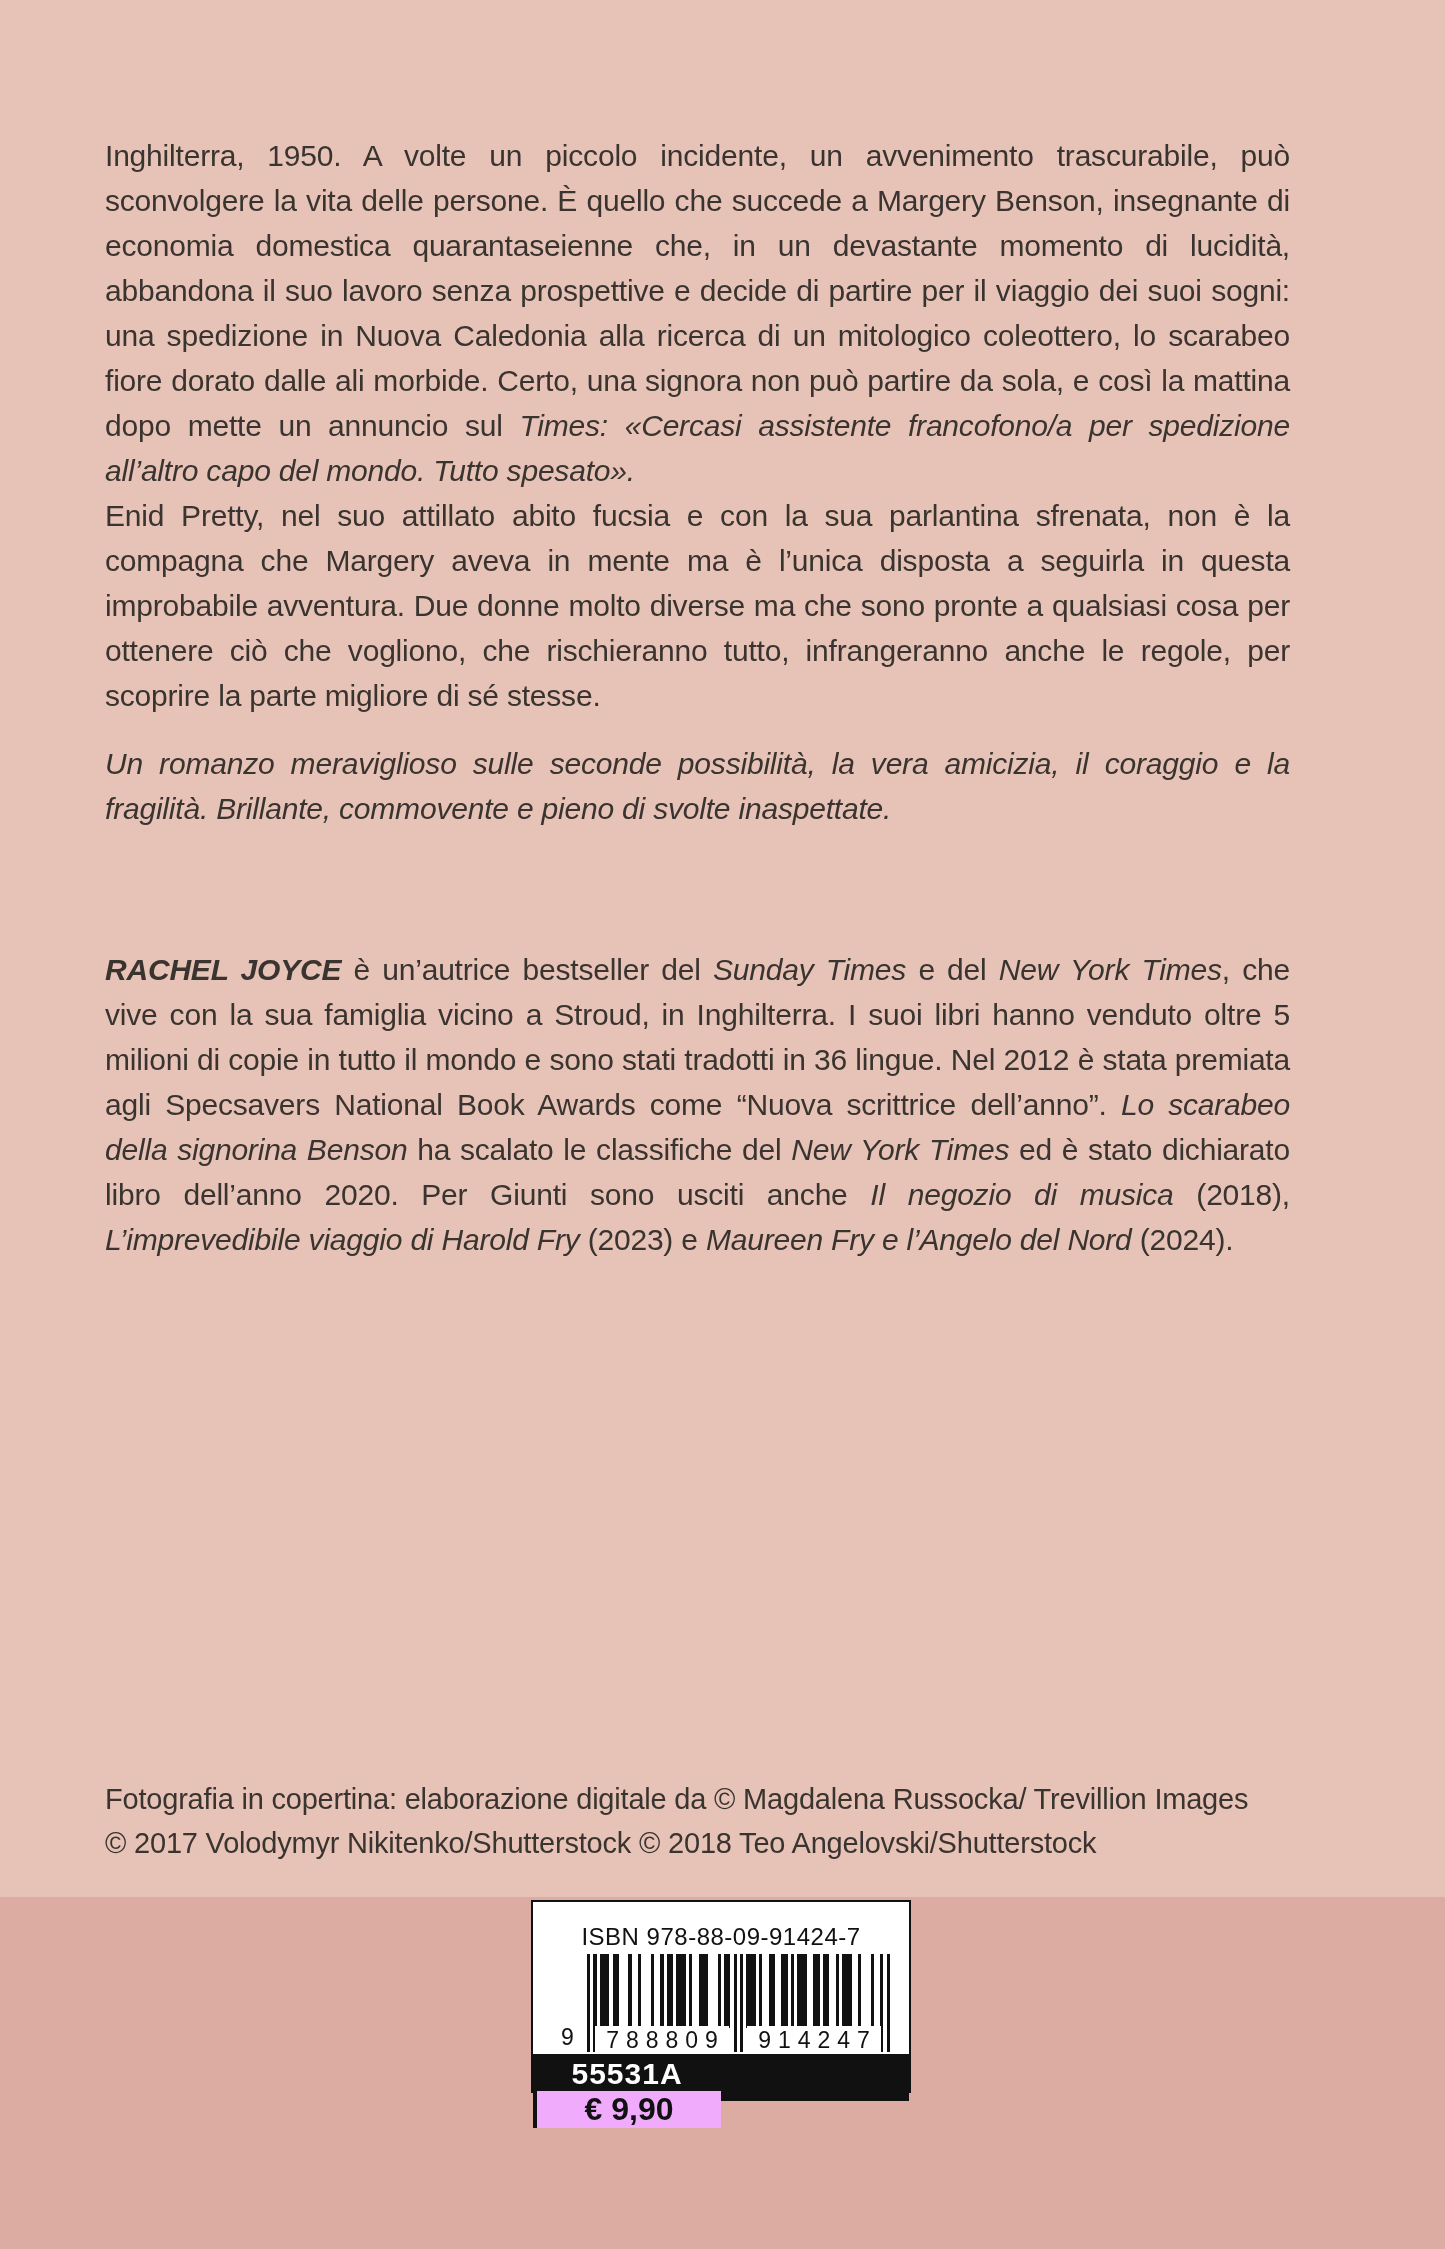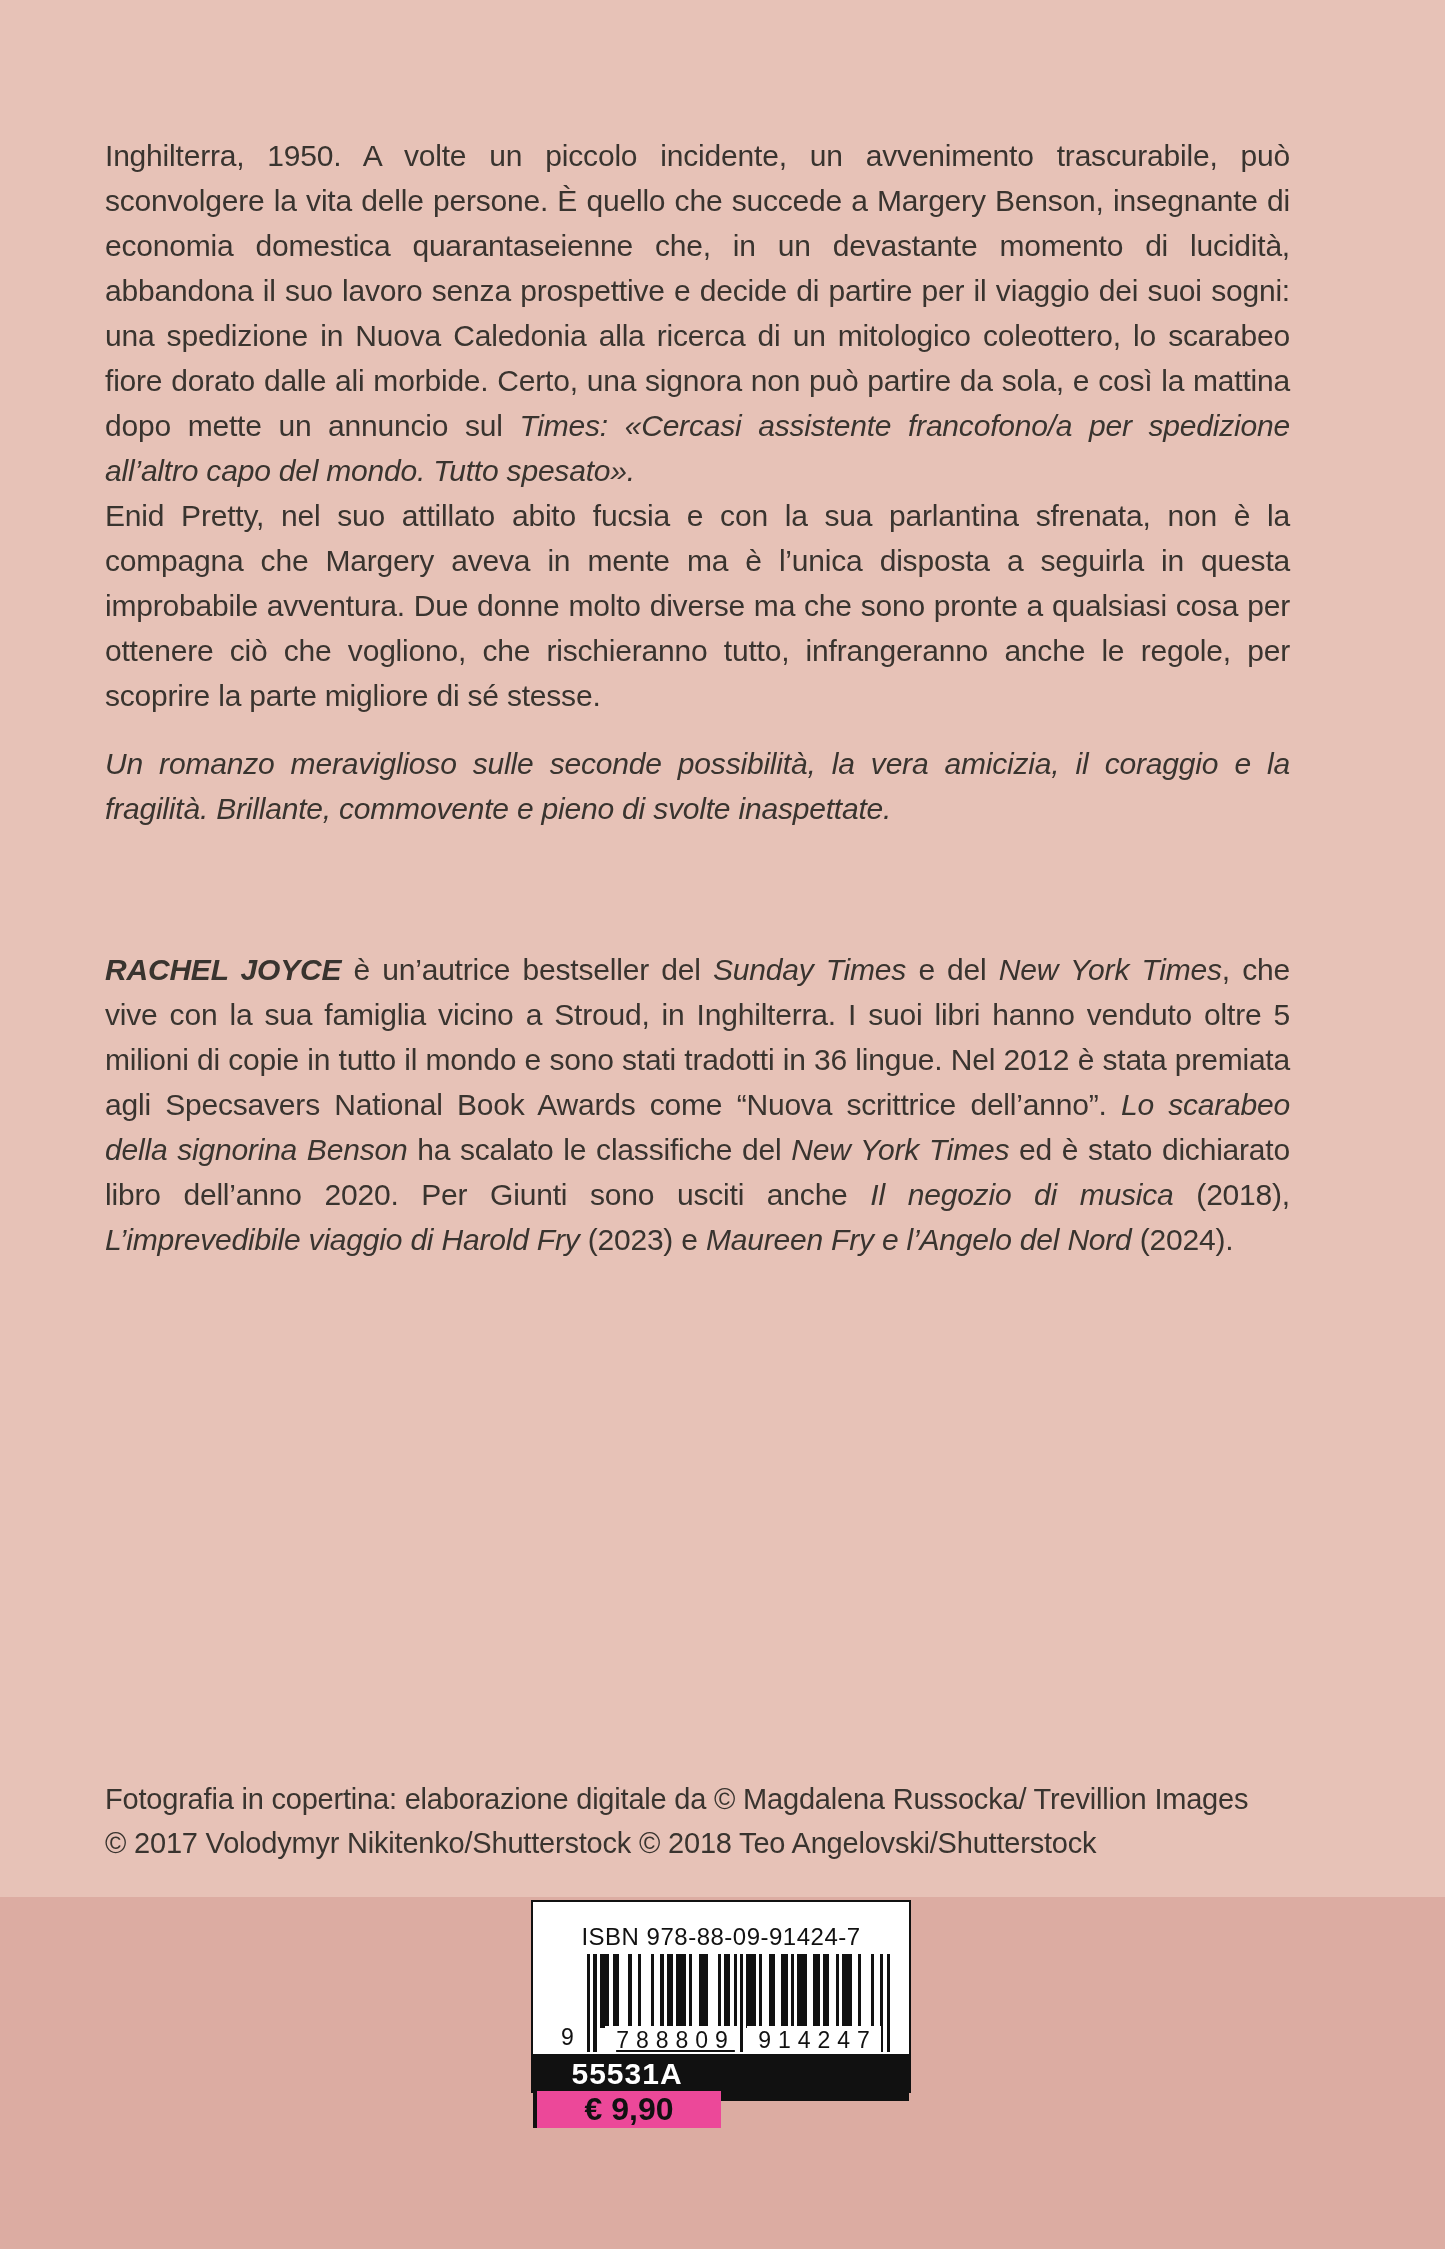--- a/index.html
+++ b/index.html
@@ -51,33 +51,33 @@
   .module.black{background:#111111;}
   .lead-digit{
     position:absolute;left:-26px;top:70px;
     font-size:23px;line-height:26px;
   }
   .digit-group{
     position:absolute;top:72px;height:28px;background:#ffffff;
     display:flex;align-items:center;justify-content:center;
     font-size:23px;letter-spacing:7px;text-indent:7px;
   }
-  .digit-group.left{left:18px;width:134px;text-decoration:underline;}
+  .digit-group.left{left:8px;width:134px;}
   .digit-group.right{left:160px;width:134px;}
   .price-row{
     margin-top:auto;height:44px;display:flex;
     border-top:3px solid #111111;background:#111111;flex-direction:column;
   }
   .code-cell{
     width:50%;background:#111111;color:#ffffff;
     display:flex;align-items:center;justify-content:center;
     font-weight:700;font-size:30px;letter-spacing:1px;
   }
   .price-cell{
-    width:50%;background:#ec4899;color:#111111;
+    width:50%;background:#f0abfc;color:#111111;
     border-left:4px solid #111111;box-sizing:border-box;
     display:flex;align-items:center;justify-content:center;
     font-weight:700;font-size:32px;
   }
 </style>
 </head>
 <body>
 
 <div class="cover" style="--bg-top: #e7c2b7; --bg-bottom: #dcaca2; --ink: #39342f;">
 

